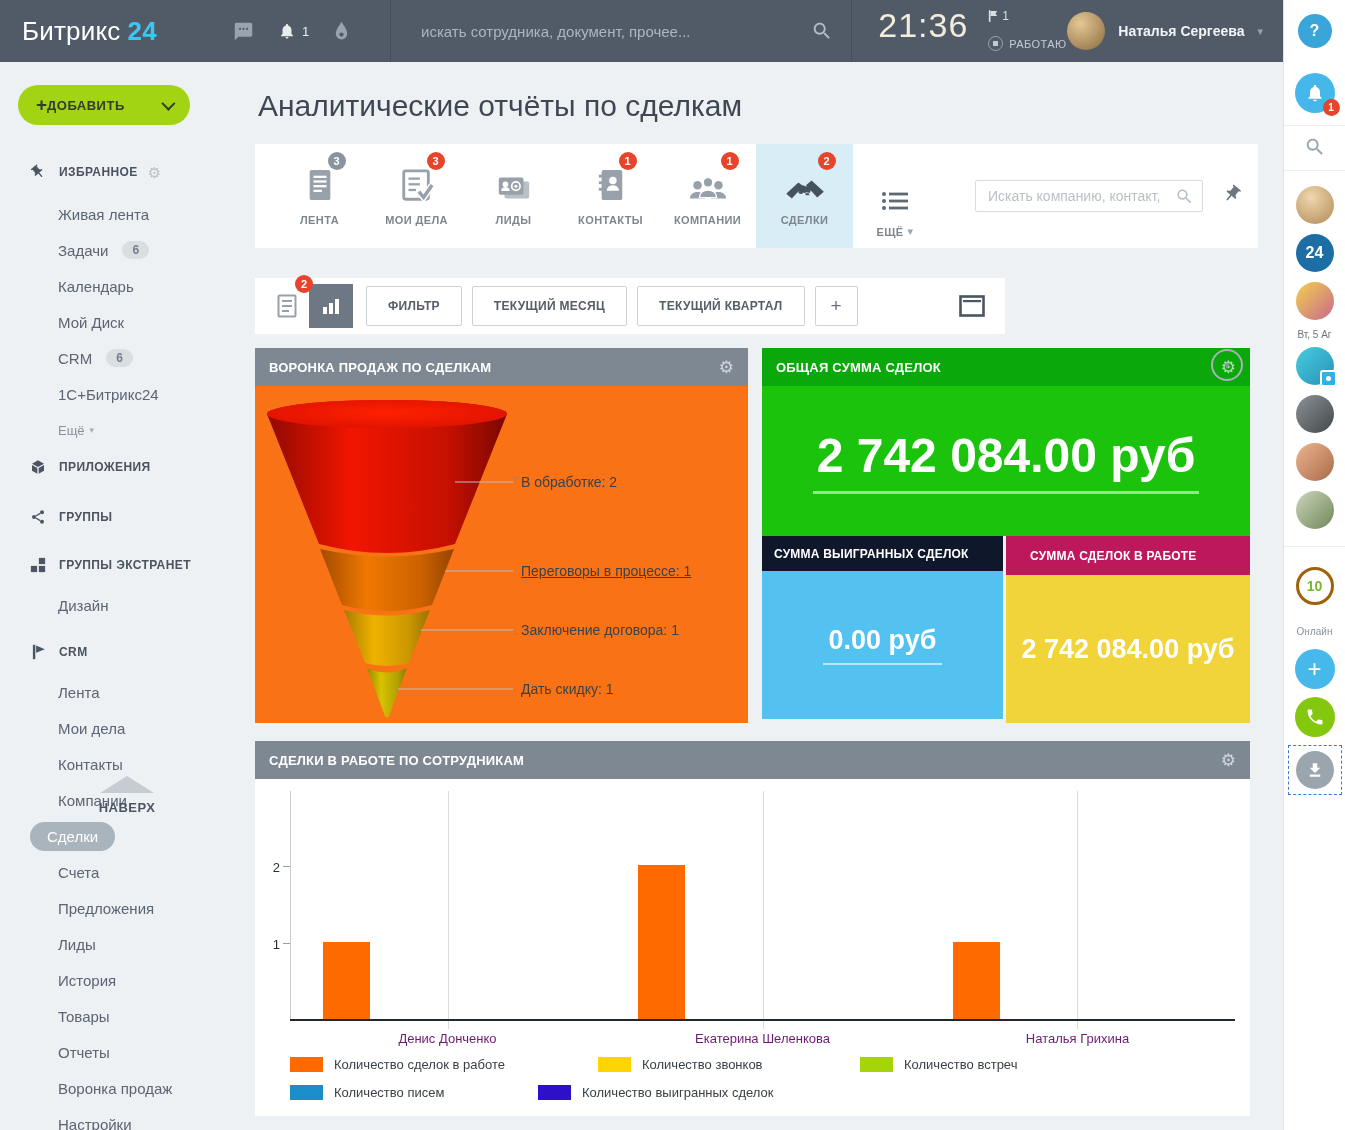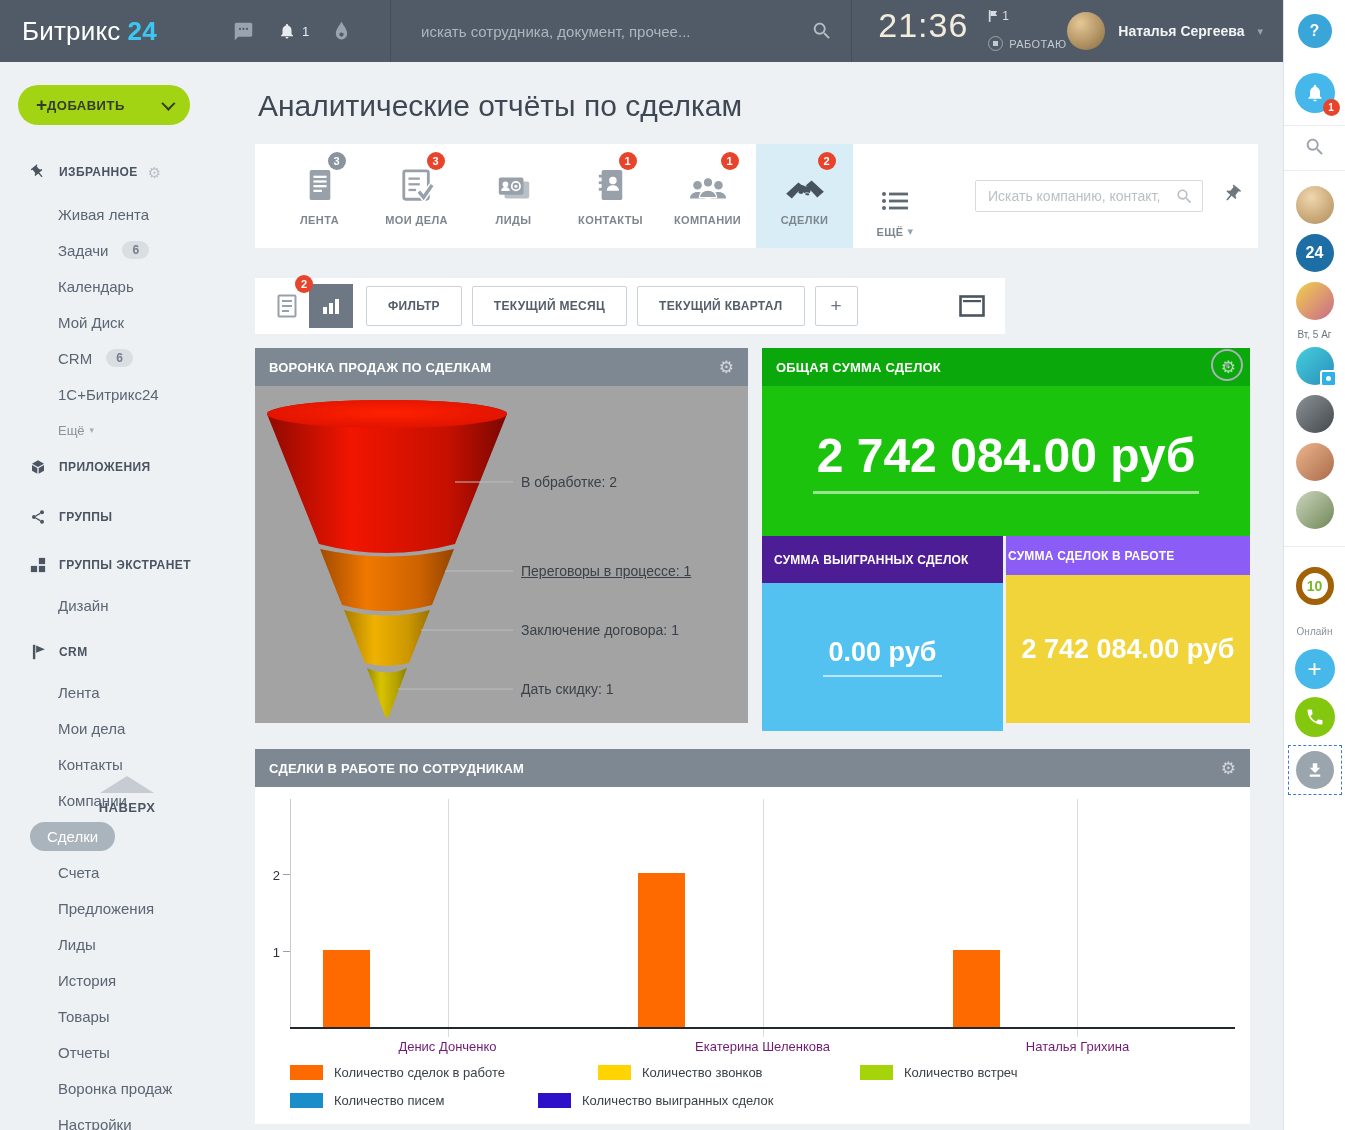--- a/index.html
+++ b/index.html
@@ -78,33 +78,33 @@
   .fbtn{height:40px;border:1px solid #ccd1d6;border-radius:2px;background:#fff;font-size:12px;font-weight:bold;color:#545d68;padding:0 21px;margin-right:10px;letter-spacing:.3px;font-family:inherit;cursor:pointer;}
   .fbtn.plus{font-size:19px;font-weight:normal;color:#6b7480;padding:0 15px;}
   .win-icon{margin-left:auto;margin-right:6px;color:#4a5560;cursor:pointer;display:flex;}
   .drop-circle{position:absolute;top:287px;right:40px;width:32px;height:32px;border:2px solid #a9b1b9;border-radius:50%;box-sizing:border-box;display:flex;align-items:center;justify-content:center;color:#8a939c;font-size:11px;cursor:pointer;}
   
   .row1{display:flex;gap:14px;margin-top:14px;}
   .w-head{height:38px;display:flex;align-items:center;justify-content:space-between;padding:0 14px;background:#7e8893;}
   .w-title{color:#fff;font-size:13px;font-weight:bold;letter-spacing:.2px;}
   .w-gear{color:rgba(255,255,255,.65);font-size:17px;line-height:1;cursor:pointer;}
   .w-funnel{width:493px;}
-  .funnel-body{height:337px;background:#a3a3a3;position:relative;}
+  .funnel-body{height:337px;background:#f97316;position:relative;}
   .funnel-label{position:absolute;left:266px;transform:translateY(-50%);font-size:14px;color:#3a4148;white-space:nowrap;}
   .right-stack{width:488px;}
   .head-green{background:#0ba80b;}
   .body-green{height:150px;background:#1cc30c;display:flex;align-items:center;justify-content:center;}
   .big-val{font-size:48px;font-weight:bold;color:#fff;white-space:nowrap;border-bottom:3px solid rgba(255,255,255,.55);padding:0 4px 8px;}
   .row-small{display:flex;gap:3px;}
   .w-blue{width:241px;}
   .w-yellow{flex:1;}
-  .head-blue{background:#4c1d95;height:27px;padding:10px 12px;}
+  .head-blue{background:#0f172a;height:27px;padding:4px 12px;}
   .head-blue .w-title,.head-yellow .w-title{font-size:12px;}
   .body-blue{height:148px;background:#54c2f0;display:flex;align-items:center;justify-content:center;}
-  .head-yellow{background:#8b5cf6;height:39px;padding:0 2px;}
+  .head-yellow{background:#be185d;height:39px;padding:0 24px;}
   .body-yellow{height:148px;background:#f1d33a;display:flex;align-items:center;justify-content:center;}
   .mid-val{font-size:27px;font-weight:bold;color:#fff;white-space:nowrap;}
   .mid-val.u{border-bottom:2px solid rgba(255,255,255,.6);padding:0 6px 7px;}
   .w-emp{margin-top:18px;width:995px;}
   .emp-body{height:337px;background:#fff;position:relative;}
   .plot{position:absolute;left:35px;right:15px;top:12px;height:230px;}
   .axis-y{position:absolute;left:0;top:0;bottom:0;width:1px;background:#c6cbd0;}
   .gridline{position:absolute;top:0;bottom:-8px;width:1px;background:#d8dcdf;}
   .axis-x{position:absolute;left:0;right:0;bottom:0;height:2px;background:#23282e;z-index:2;}
   .bar{position:absolute;bottom:2px;width:5%;z-index:1;}
@@ -131,21 +131,21 @@
   .av1{background:radial-gradient(circle at 40% 30%,#f0d7ae,#b08a56);}
   .av24{background:#1d6ea4;color:#fff;font-size:16px;font-weight:bold;display:flex;align-items:center;justify-content:center;}
   .av2{background:linear-gradient(135deg,#f2d04e,#c9698c);}
   .av3{background:linear-gradient(135deg,#45cede,#2a8fb8);}
   .av4{background:linear-gradient(135deg,#8d9297,#43484d);}
   .av5{background:linear-gradient(135deg,#ecb58e,#a96b4a);}
   .av6{background:linear-gradient(135deg,#cdd5bd,#6f8757);}
   .cam-badge{position:absolute;right:-3px;bottom:-2px;width:13px;height:13px;border-radius:3px;background:#2fb2e8;border:2px solid #fff;display:flex;align-items:center;justify-content:center;}
   .cam-dot{width:5px;height:5px;border-radius:50%;background:#fff;}
   .rr-date{font-size:10px;color:#6b7580;margin:4px 0 2px;white-space:nowrap;}
-  .online-circle{margin-top:10px;width:38px;height:38px;border-radius:50%;border:6px solid #a16207;box-sizing:border-box;display:flex;align-items:center;justify-content:center;color:#76b82a;font-size:14px;font-weight:bold;background:#fff;cursor:pointer;}
+  .online-circle{margin-top:10px;width:38px;height:38px;border-radius:50%;border:3px solid #a16207;box-sizing:border-box;display:flex;align-items:center;justify-content:center;color:#76b82a;font-size:14px;font-weight:bold;background:#fff;cursor:pointer;}
   .online-label{font-size:10px;color:#8a939c;margin-top:21px;}
   .rr-plus{margin-top:12px;background:#47b8ea;color:#fff;font-size:24px;font-weight:300;}
   .rr-phone{margin-top:8px;background:#83c70f;color:#fff;}
   .dl-box{margin-top:8px;width:54px;height:50px;border:1px dashed #3a7bd5;display:flex;align-items:center;justify-content:center;box-sizing:border-box;}
   .rr-dl{width:38px;height:38px;background:#9ba5ae;color:#fff;}
   svg{display:block;}
 </style>
 </head>
 <body>
 

